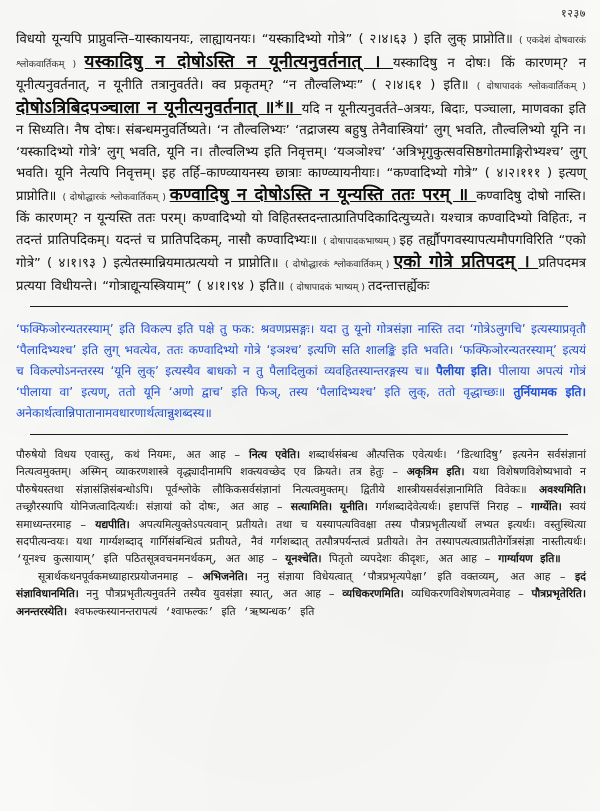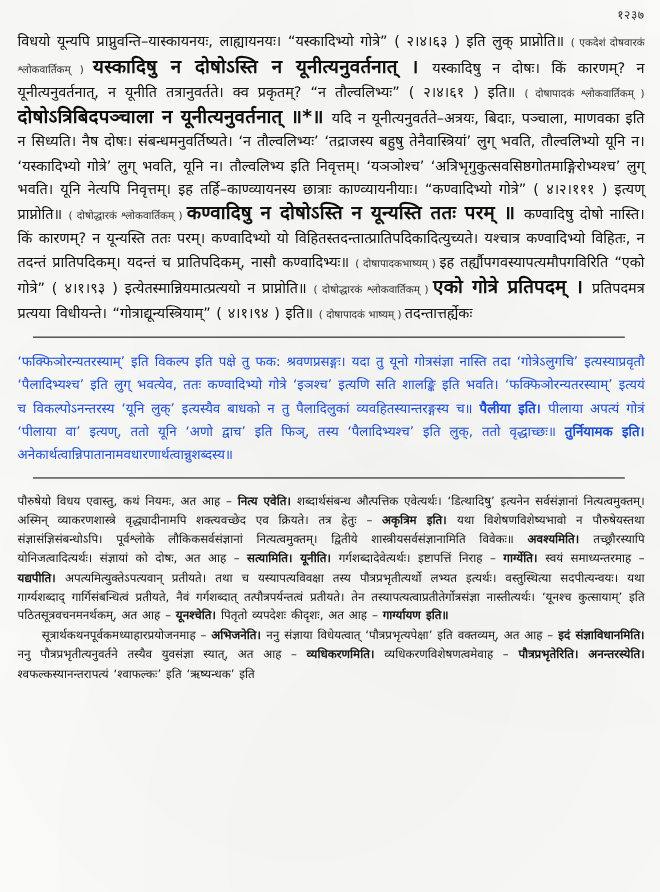--- a/index.html
+++ b/index.html
@@ -72,29 +72,31 @@
   }
   .sec-comm1 p { margin: 0; }
 
   
   .sec-comm2 {
     font-size: 10.7px;
     line-height: 17.4px;
     text-align: justify;
     word-spacing: 1px;
     color: #151515;
+    font-family: Liberation Mono, monospace;
   }
   .sec-comm2 p { margin: 0; }
   .sec-comm2 p.indent { text-indent: 22px; }
 
   
   .big {
     font-size: 1.30em;
     font-weight: 600;
     letter-spacing: 0.2px;
+    text-decoration: underline;
   }
   .small-note {
     font-size: 0.72em;
     color: #2c2c2c;
     word-spacing: 0px;
   }
   .bold { font-weight: 700; }
 
   .rule {
     height: 0;

